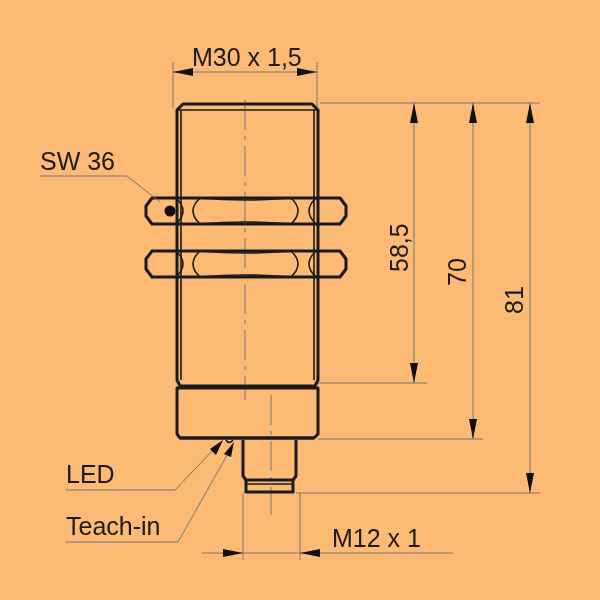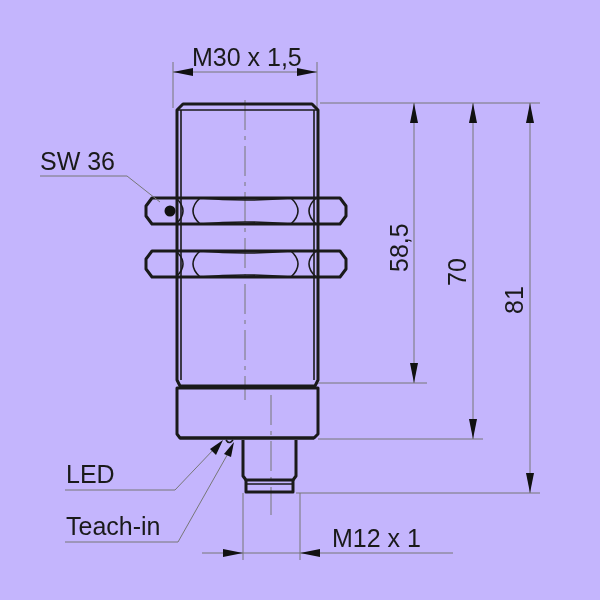--- a/index.html
+++ b/index.html
@@ -1,16 +1,16 @@
 <!DOCTYPE html>
 <html><head>
 <meta charset="utf-8">
 <style>
   html, body { margin: 0; padding: 0; background: #ffffff; }
-  #canvas { position: relative; width: 600px; height: 600px; background: #c4b5fd; overflow: hidden; text-decoration: underline; }
+  #canvas { position: relative; width: 600px; height: 600px; background: #fdba74; overflow: hidden; text-decoration: underline; }
   svg { position: absolute; left: 0; top: 0; }
   .thick { stroke: #1a1a1a; stroke-width: 3; fill: none; stroke-linejoin: round; }
   .med { stroke: #1a1a1a; stroke-width: 1.6; fill: none; }
   .thin { stroke: #777777; stroke-width: 1; fill: none; }
   .center { stroke: #777777; stroke-width: 1; fill: none; stroke-dasharray: 30 6 4 6; }
   .arrow { fill: #111111; stroke: none; }
   .lbl { font-family: "Liberation Sans", sans-serif; font-size: 25px; fill: #1a1a1a; }
 </style>
 </head>
 <body>

